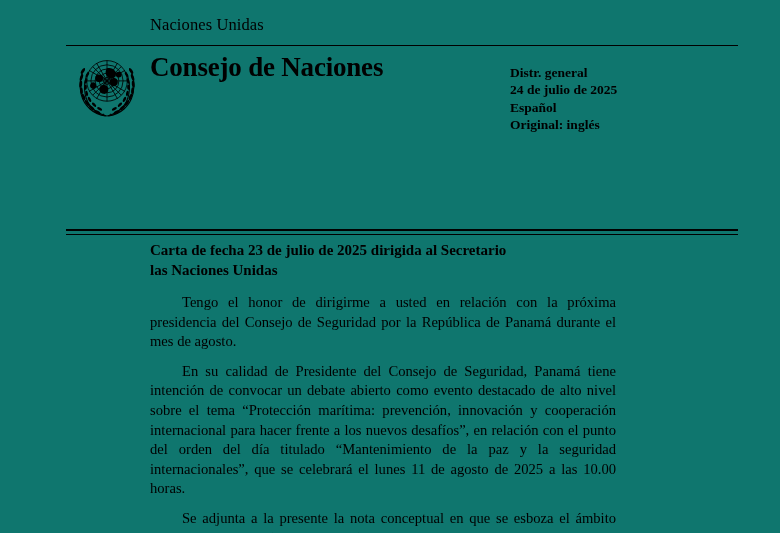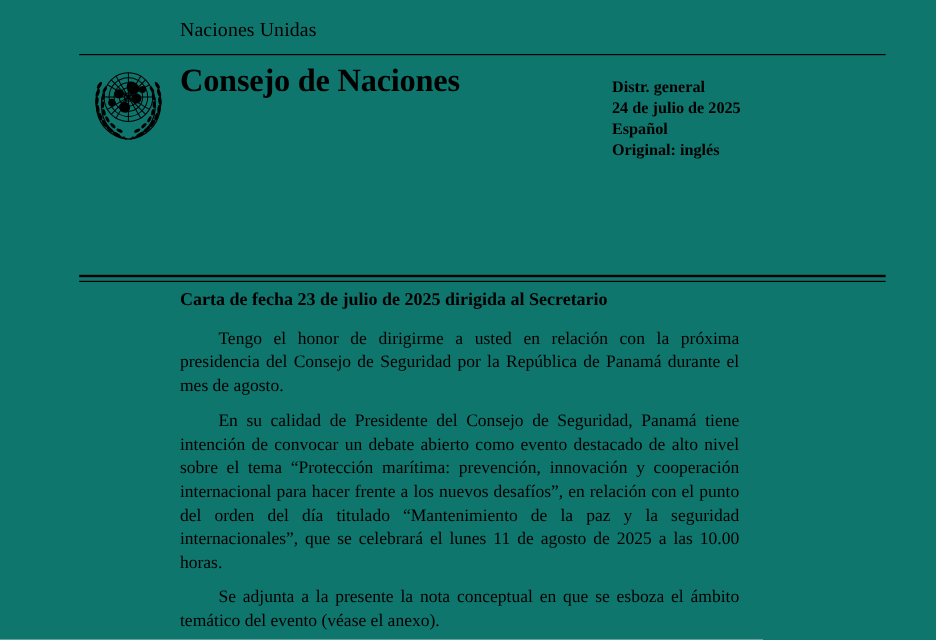--- a/index.html
+++ b/index.html
@@ -254,20 +254,21 @@
   </div>
 
   <div class="rule-double">
     <div class="thick"></div>
     <div class="thin"></div>
   </div>
 
   <div class="letter">
     <h1 class="letter-title">
       <span>Carta de fecha 23 de julio de 2025 dirigida al Secretario</span>
+      <span>las Naciones Unidas</span>
     </h1>
     <p class="para">Tengo el honor de dirigirme a usted en relación con la próxima presidencia del Consejo de Seguridad por la República de Panamá durante el mes de agosto.</p>
     <p class="para">En su calidad de Presidente del Consejo de Seguridad, Panamá tiene intención de convocar un debate abierto como evento destacado de alto nivel sobre el tema “Protección marítima: prevención, innovación y cooperación internacional para hacer frente a los nuevos desafíos”, en relación con el punto del orden del día titulado “Mantenimiento de la paz y la seguridad internacionales”, que se celebrará el lunes 11 de agosto de 2025 a las 10.00 horas.</p>
     <p class="para">Se adjunta a la presente la nota conceptual en que se esboza el ámbito temático del evento (véase el anexo).</p>
 
   </div>
 
 </div>
 
 </body></html>

